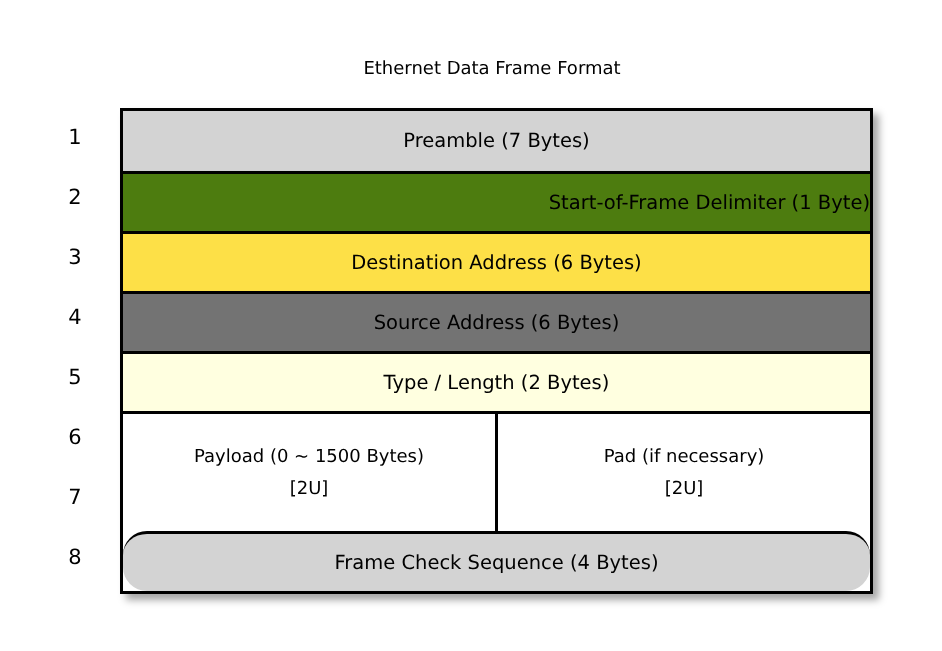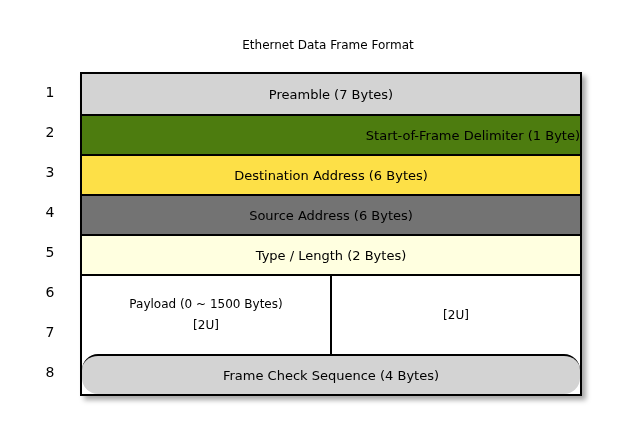--- a/index.html
+++ b/index.html
@@ -101,20 +101,21 @@
     <div class="frow" style="background-color: rgb(255, 255, 224);">
       <span>Type / Length (2 Bytes)</span>
     </div>
     <div class="frow tall" style="background-color: rgb(255, 255, 255);">
       <div class="split">
         <div class="cell">
           <span>Payload (0 ~ 1500 Bytes)</span>
           <span>[2U]</span>
         </div>
         <div class="cell">
+          <span>Pad (if necessary)</span>
           <span>[2U]</span>
         </div>
       </div>
     </div>
     <div class="frow" style="background-color: rgb(211, 211, 211); border-radius: 16px;">
       <span>Frame Check Sequence (4 Bytes)</span>
     </div>
   </div>
 
 </div>

